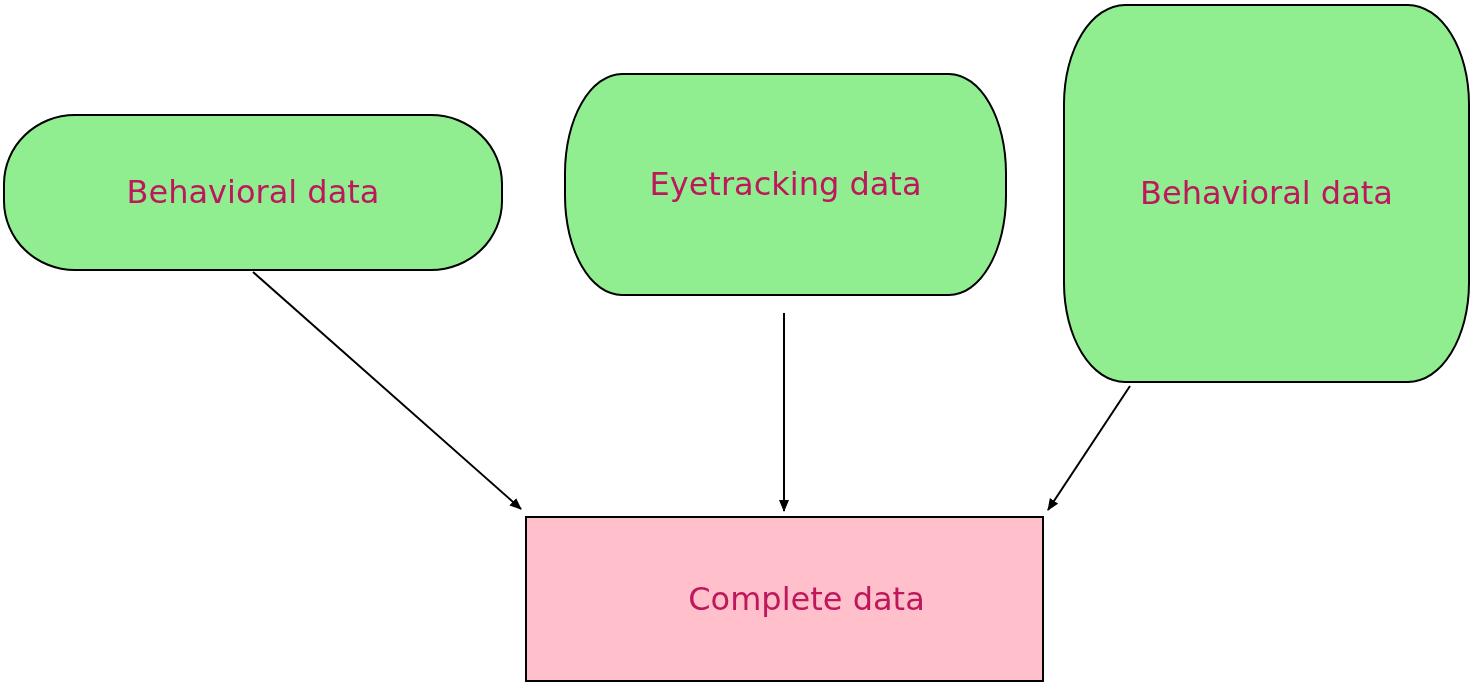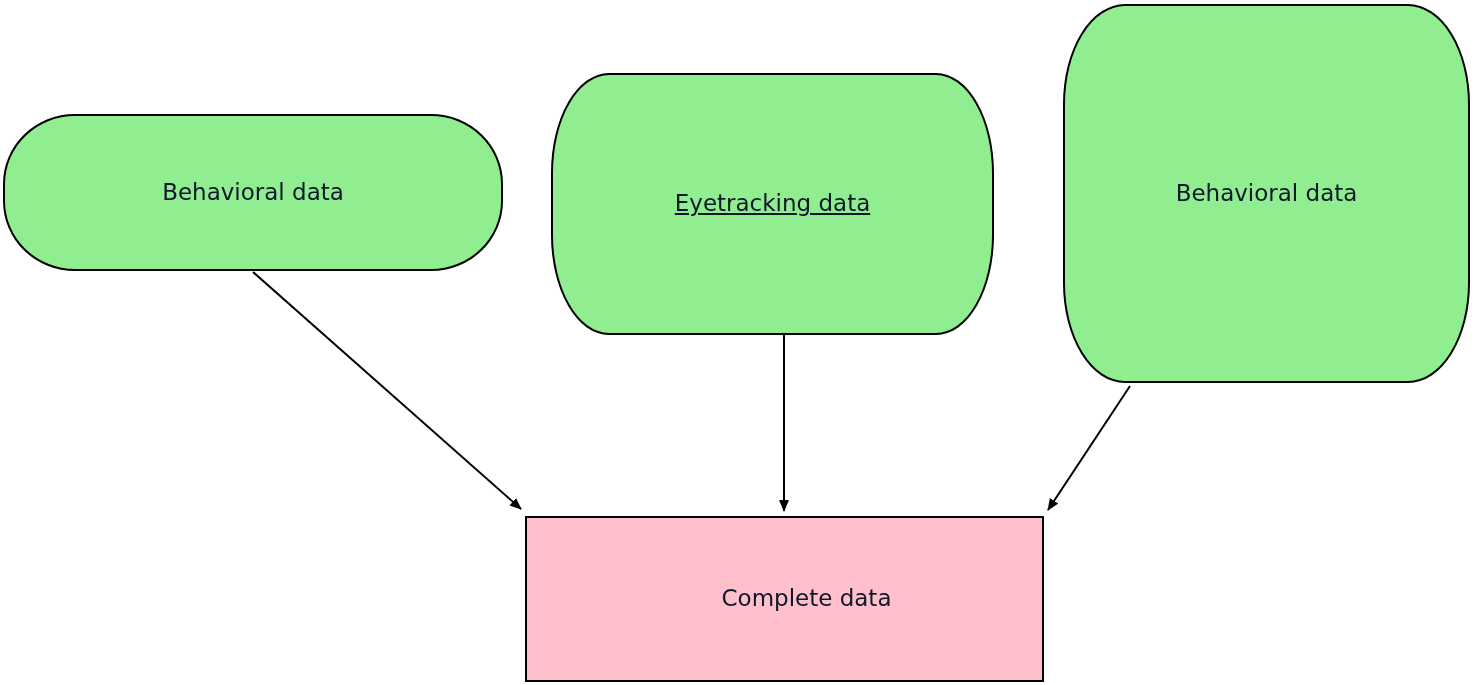--- a/index.html
+++ b/index.html
@@ -22,38 +22,37 @@
     pointer-events: none;
   }
   .node {
     position: absolute;
     box-sizing: border-box;
     border: 2px solid #000000;
     display: flex;
     align-items: center;
     justify-content: center;
     text-align: center;
-    color: #0f172a;
-    font-size: 23px;
+    color: #be185d;
+    font-size: 32px;
     line-height: 1.2;
   }
   .node-behavioral {
     left: 3px;
     top: 114px;
     width: 500px;
     height: 157px;
     border-radius: 72px / 70px;
   }
   .node-eyetracking {
-    left: 551px;
+    left: 564px;
     top: 73px;
     width: 443px;
-    height: 262px;
+    height: 223px;
     border-radius: 58px / 100px;
-    text-decoration: underline;
   }
   .node-physiology {
     left: 1063px;
     top: 4px;
     width: 407px;
     height: 379px;
     border-radius: 62px / 100px;
   }
   .node-complete {
     left: 525px;

